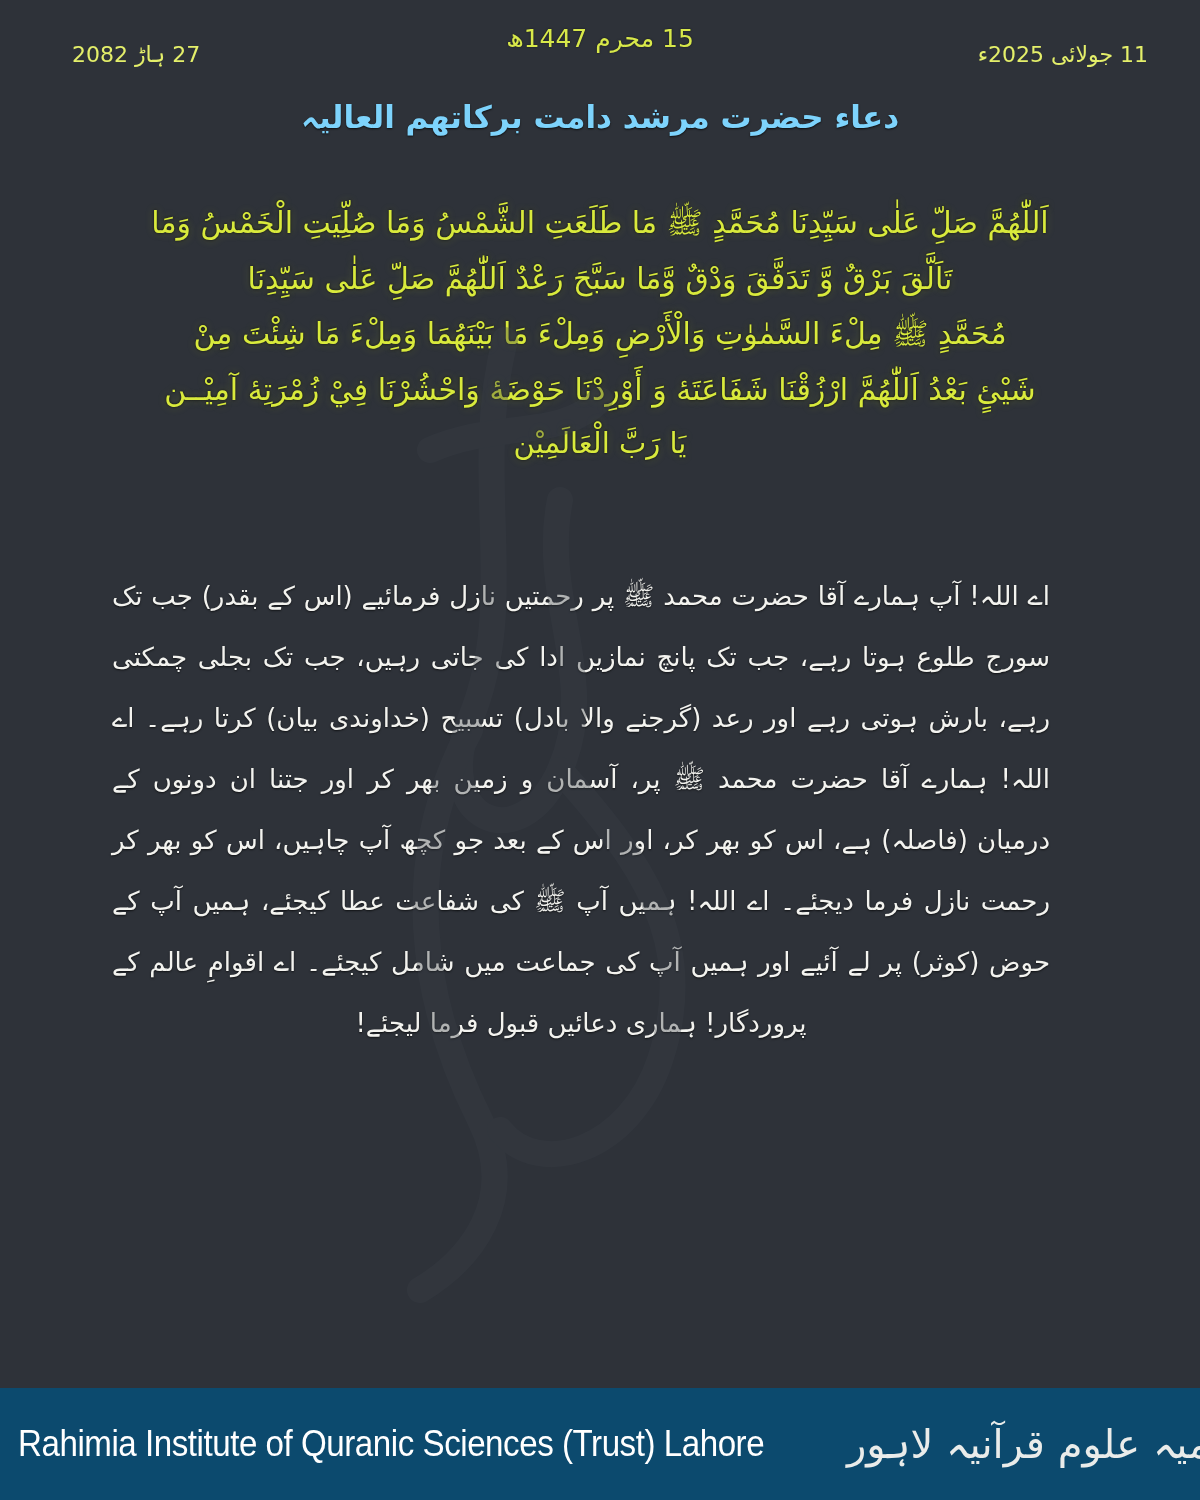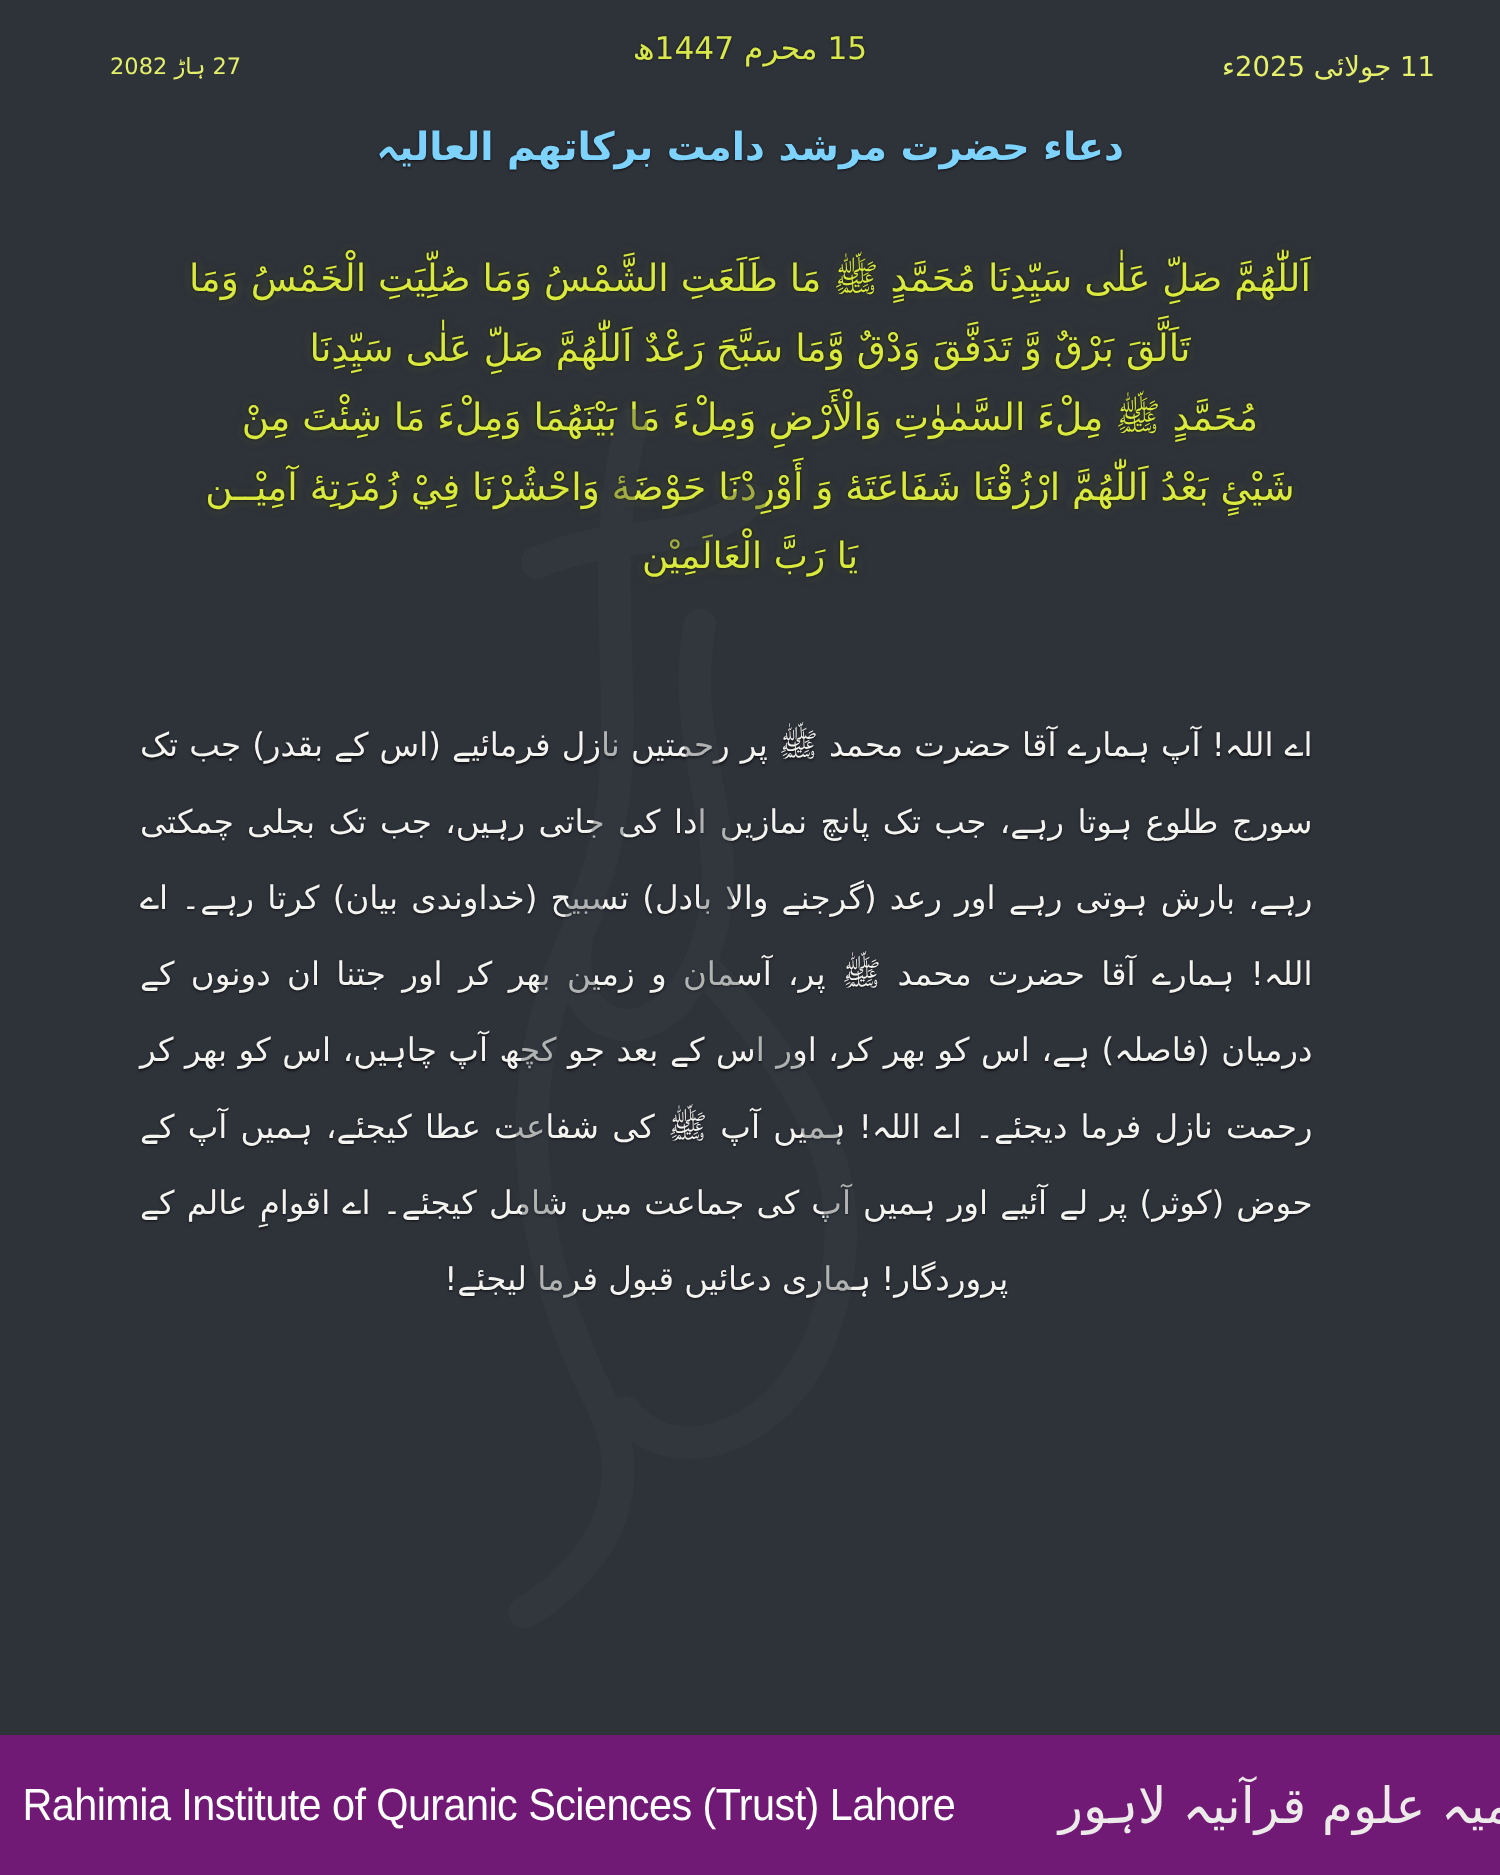--- a/index.html
+++ b/index.html
@@ -55,23 +55,23 @@
     position: absolute;
     top: 42px;
     right: 52px;
     color: #e4ef6a;
     font-size: 22px;
     direction: rtl;
   }
   .date-nanak {
     position: absolute;
     top: 42px;
-    left: 88px;
+    left: 72px;
     color: #e4ef6a;
-    font-size: 18px;
+    font-size: 22px;
     direction: rtl;
   }
 
   .title {
     margin-top: 4px;
     text-align: center;
     color: #7dd3fc;
     font-size: 31px;
     font-weight: bold;
     letter-spacing: 0.5px;
@@ -115,21 +115,21 @@
     text-align-last: center;
   }
 
   
   .footer {
     position: absolute;
     bottom: 0;
     left: 0;
     width: 1200px;
     height: 112px;
-    background: #701a75;
+    background: #0c4a6e;
     display: flex;
     align-items: center;
     justify-content: flex-start;
     direction: ltr;
     padding: 0 18px;
     box-sizing: border-box;
   }
   .footer-name {
     color: #ffffff;
     font-size: 36px;

